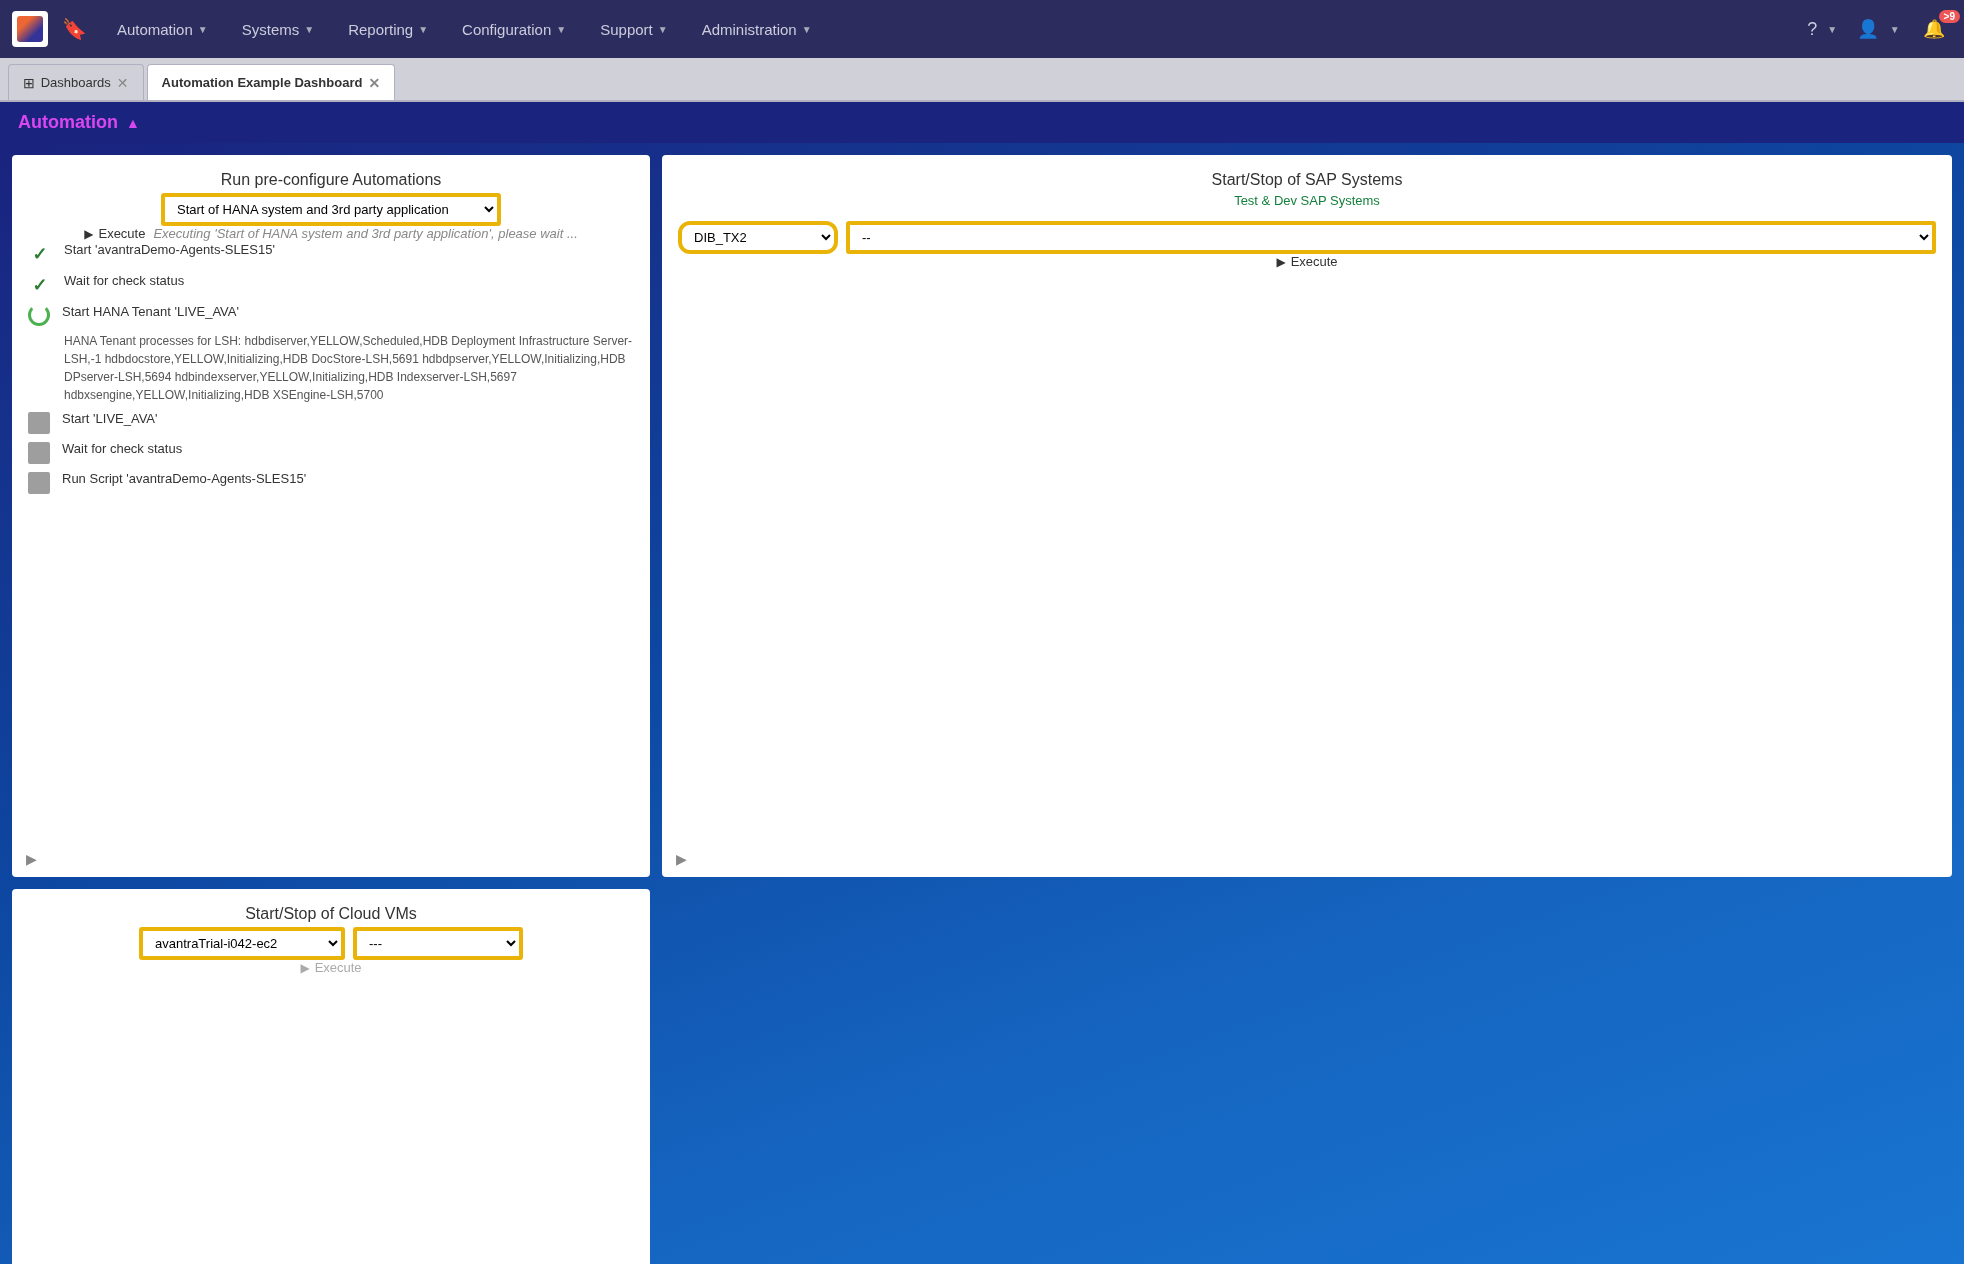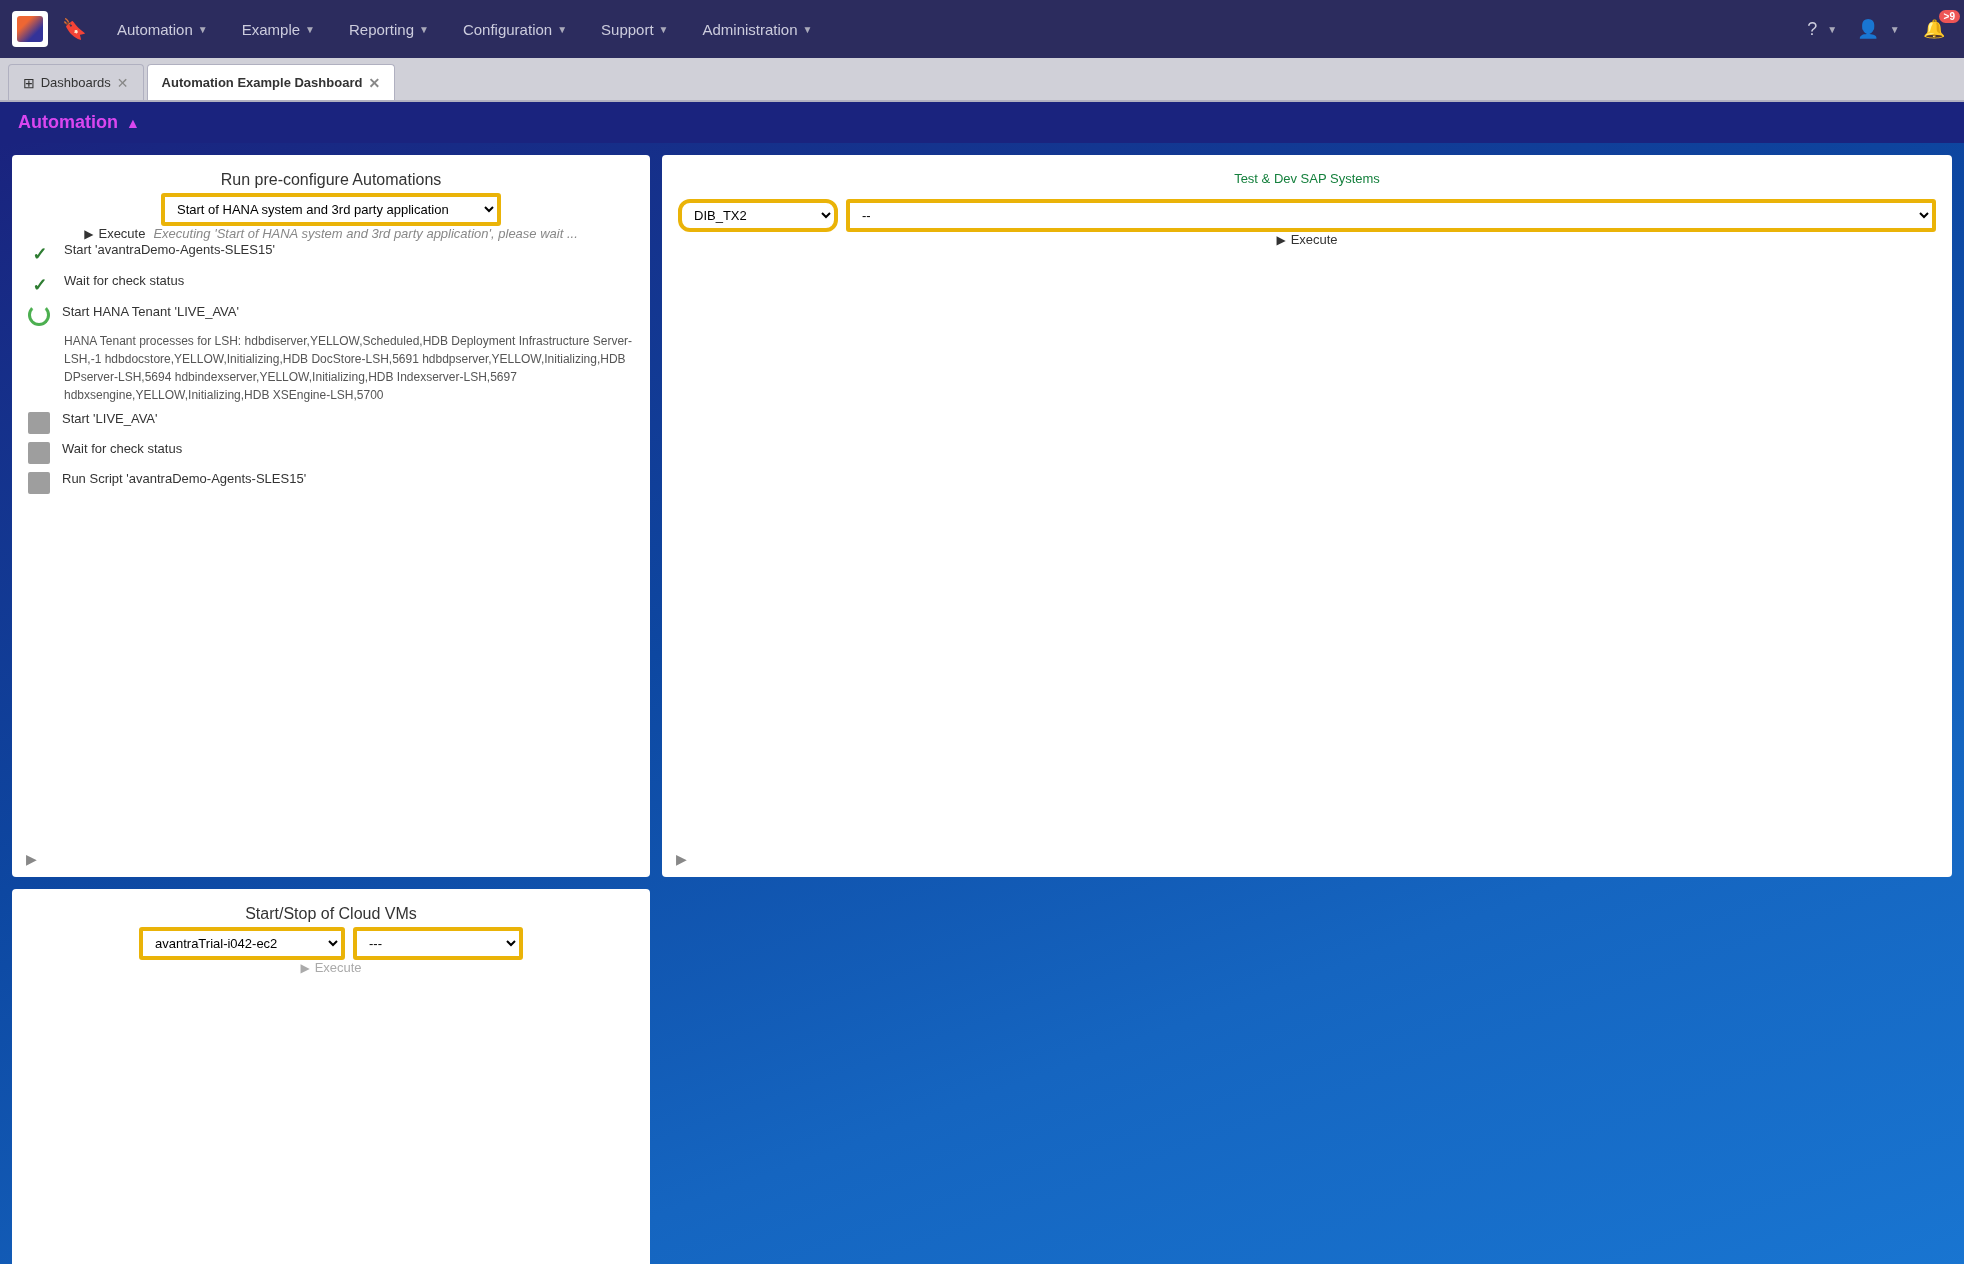--- a/index.html
+++ b/index.html
@@ -154,21 +154,21 @@
   <div class="nav-logo">
     <div class="nav-logo-inner"></div>
   </div>
   <span class="nav-bookmark">🔖</span>
 
   <div class="nav-item">
     <span>Automation</span>
     <span class="nav-arrow">▼</span>
   </div>
   <div class="nav-item">
-    <span>Example</span>
+    <span>Systems</span>
     <span class="nav-arrow">▼</span>
   </div>
   <div class="nav-item">
     <span>Reporting</span>
     <span class="nav-arrow">▼</span>
   </div>
   <div class="nav-item">
     <span>Configuration</span>
     <span class="nav-arrow">▼</span>
   </div>
@@ -265,20 +265,21 @@
       <div class="step-item">
         <div class="step-icon" style="width:22px;height:22px;background:#9e9e9e;border-radius:2px;flex-shrink:0;margin-top:2px"></div>
         <div class="step-text">Run Script 'avantraDemo-Agents-SLES15'</div>
       </div>
     </div>
 
     <span class="card-bottom-arrow">▶</span>
   </div>
 
   <div class="card" style="min-height:580px">
+    <div class="card-title">Start/Stop of SAP Systems</div>
     <div class="card-subtitle">Test &amp; Dev SAP Systems</div>
 
     <div class="select-row">
       <select class="select-system">
         <option>DIB_TX2</option>
       </select>
       <select class="select-action">
         <option>--</option>
       </select>
     </div>

